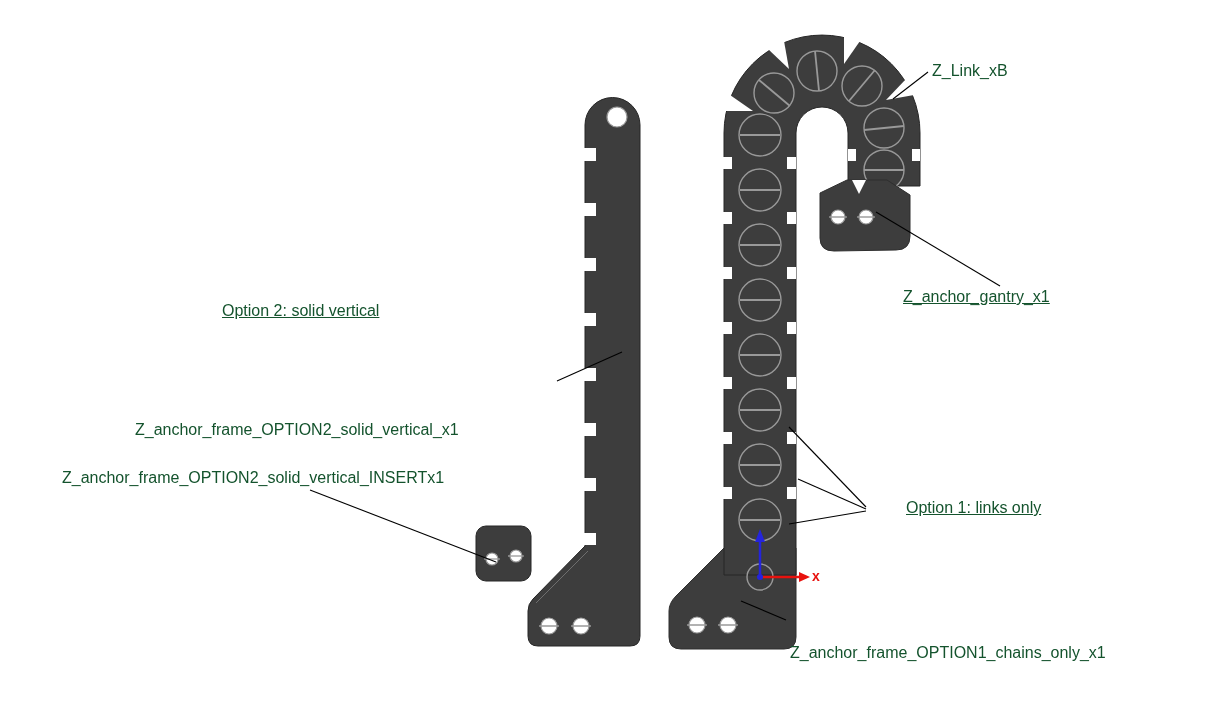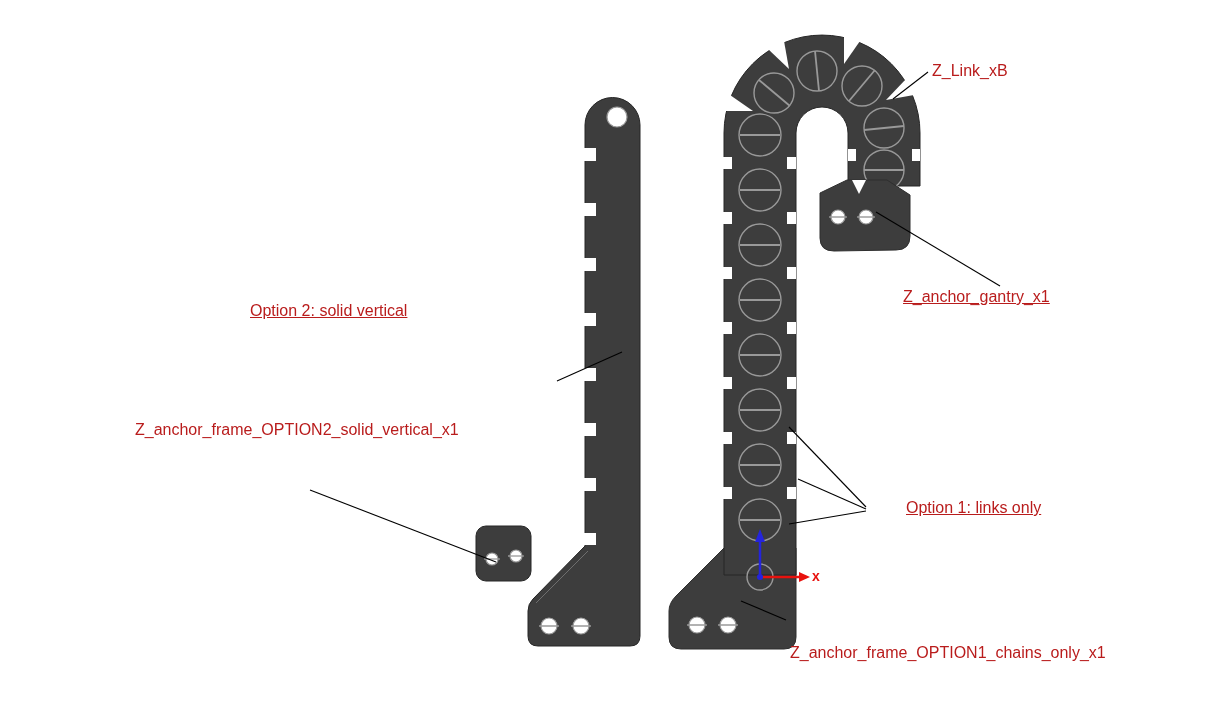--- a/index.html
+++ b/index.html
@@ -17,39 +17,39 @@
   }
   .scene-svg {
     position: absolute;
     left: 0;
     top: 0;
   }
   .label {
     position: absolute;
     font-size: 16px;
     line-height: 18px;
-    color: #b91c1c;
+    color: #14532d;
     white-space: nowrap;
     text-align: center;
   }
   .underline {
     text-decoration: underline;
   }
   .axis-label-x {
     position: absolute;
     left: 812px;
     top: 568px;
     font-size: 14px;
     font-weight: bold;
     color: #e8120e;
   }
   
   .lbl-z-link        { left: 932px; top: 62px;  }
   .lbl-gantry        { left: 903px; top: 288px; text-decoration: underline; }
-  .lbl-opt2-heading  { left: 222px; top: 302px; margin-left: 28px; }
+  .lbl-opt2-heading  { left: 222px; top: 302px; }
   .lbl-opt2-frame    { left: 135px; top: 373px; margin-top: 48px; }
   .lbl-opt2-insert   { left: 62px;  top: 469px; }
   .lbl-opt1-heading  { left: 870px; top: 499px; margin-left: 36px; }
   .lbl-opt1-frame    { left: 790px; top: 644px; }
 </style>
 </head>
 <body>
 
 <div class="stage">
 
@@ -198,20 +198,21 @@
   </svg>
 
   <div class="label lbl-z-link">Z_Link_xB</div>
 
   <div class="label lbl-gantry">Z_anchor_gantry_x1</div>
 
   <div class="label underline lbl-opt2-heading">Option 2: solid vertical</div>
 
   <div class="label lbl-opt2-frame">Z_anchor_frame_OPTION2_solid_vertical_x1</div>
 
+  <div class="label lbl-opt2-insert">Z_anchor_frame_OPTION2_solid_vertical_INSERTx1</div>
 
   <div class="label underline lbl-opt1-heading">Option 1: links only</div>
 
   <div class="label lbl-opt1-frame">Z_anchor_frame_OPTION1_chains_only_x1</div>
 
   <div class="axis-label-x">x</div>
 
 </div>
 
 </body></html>

